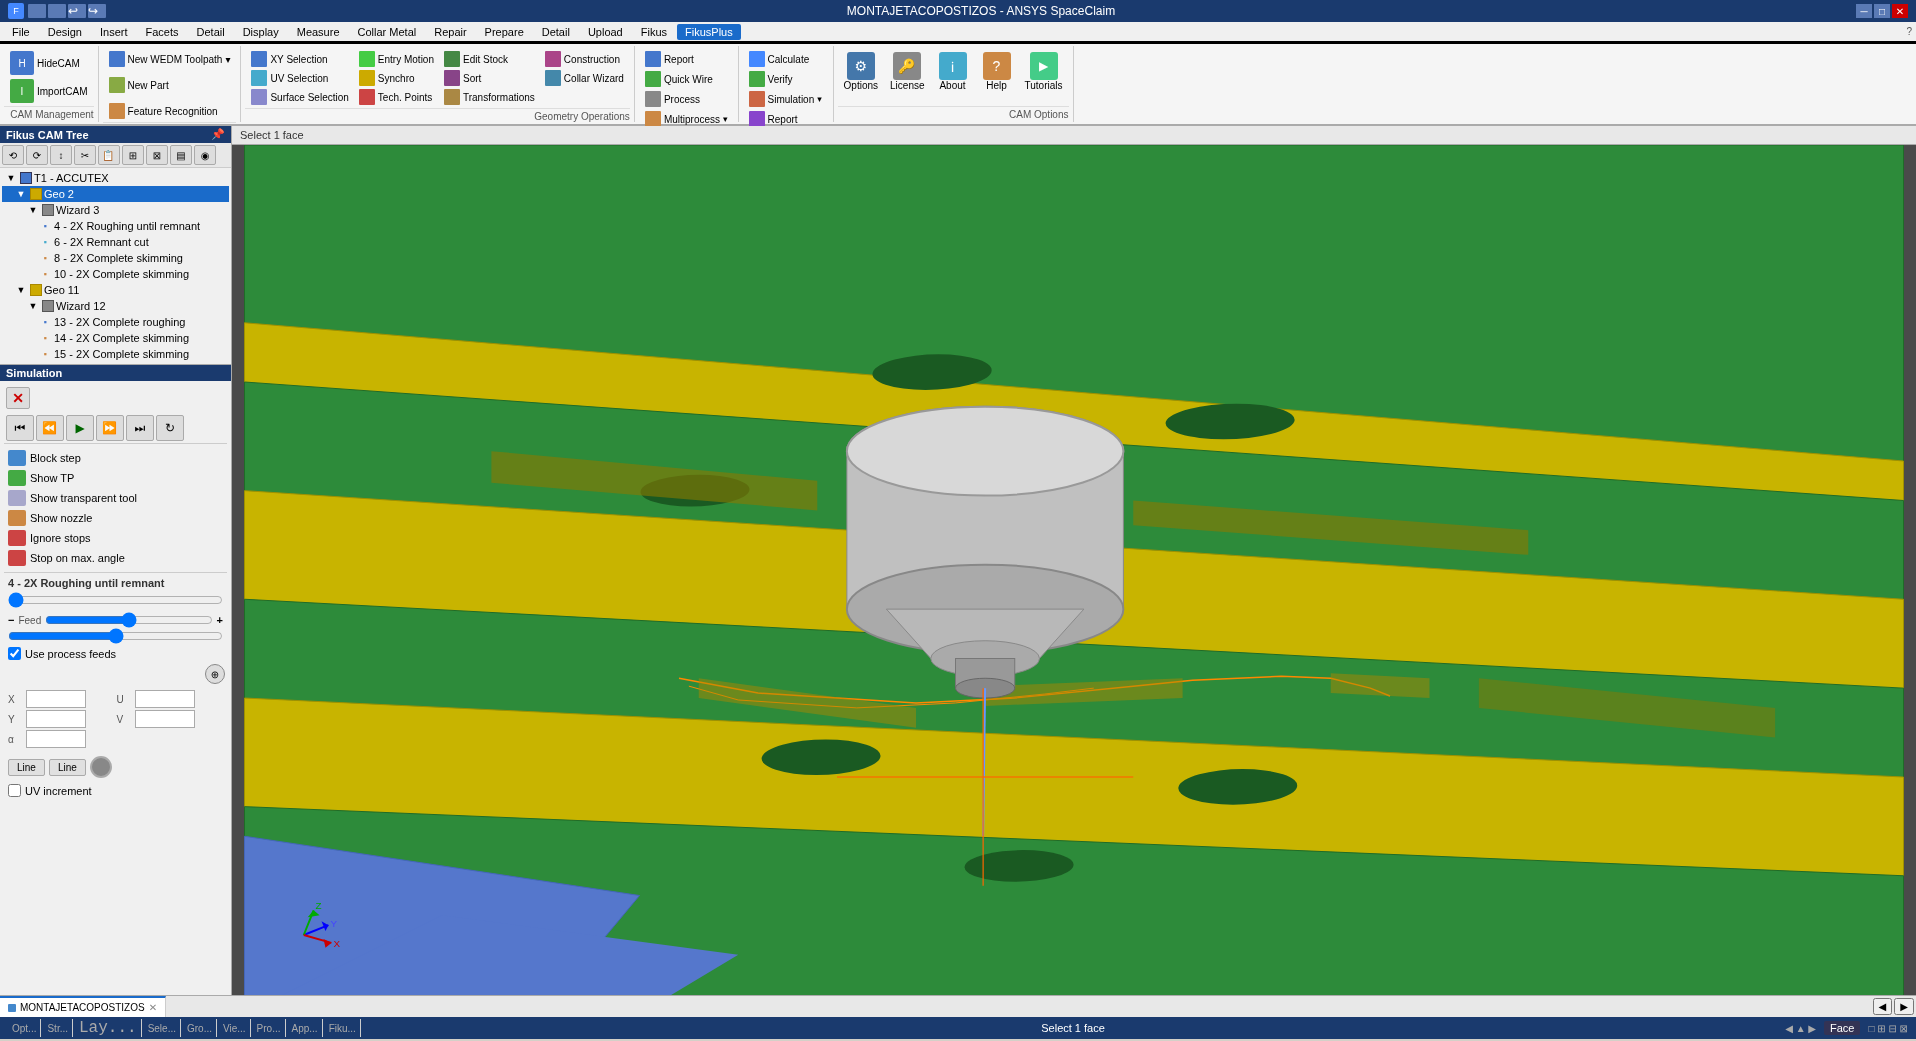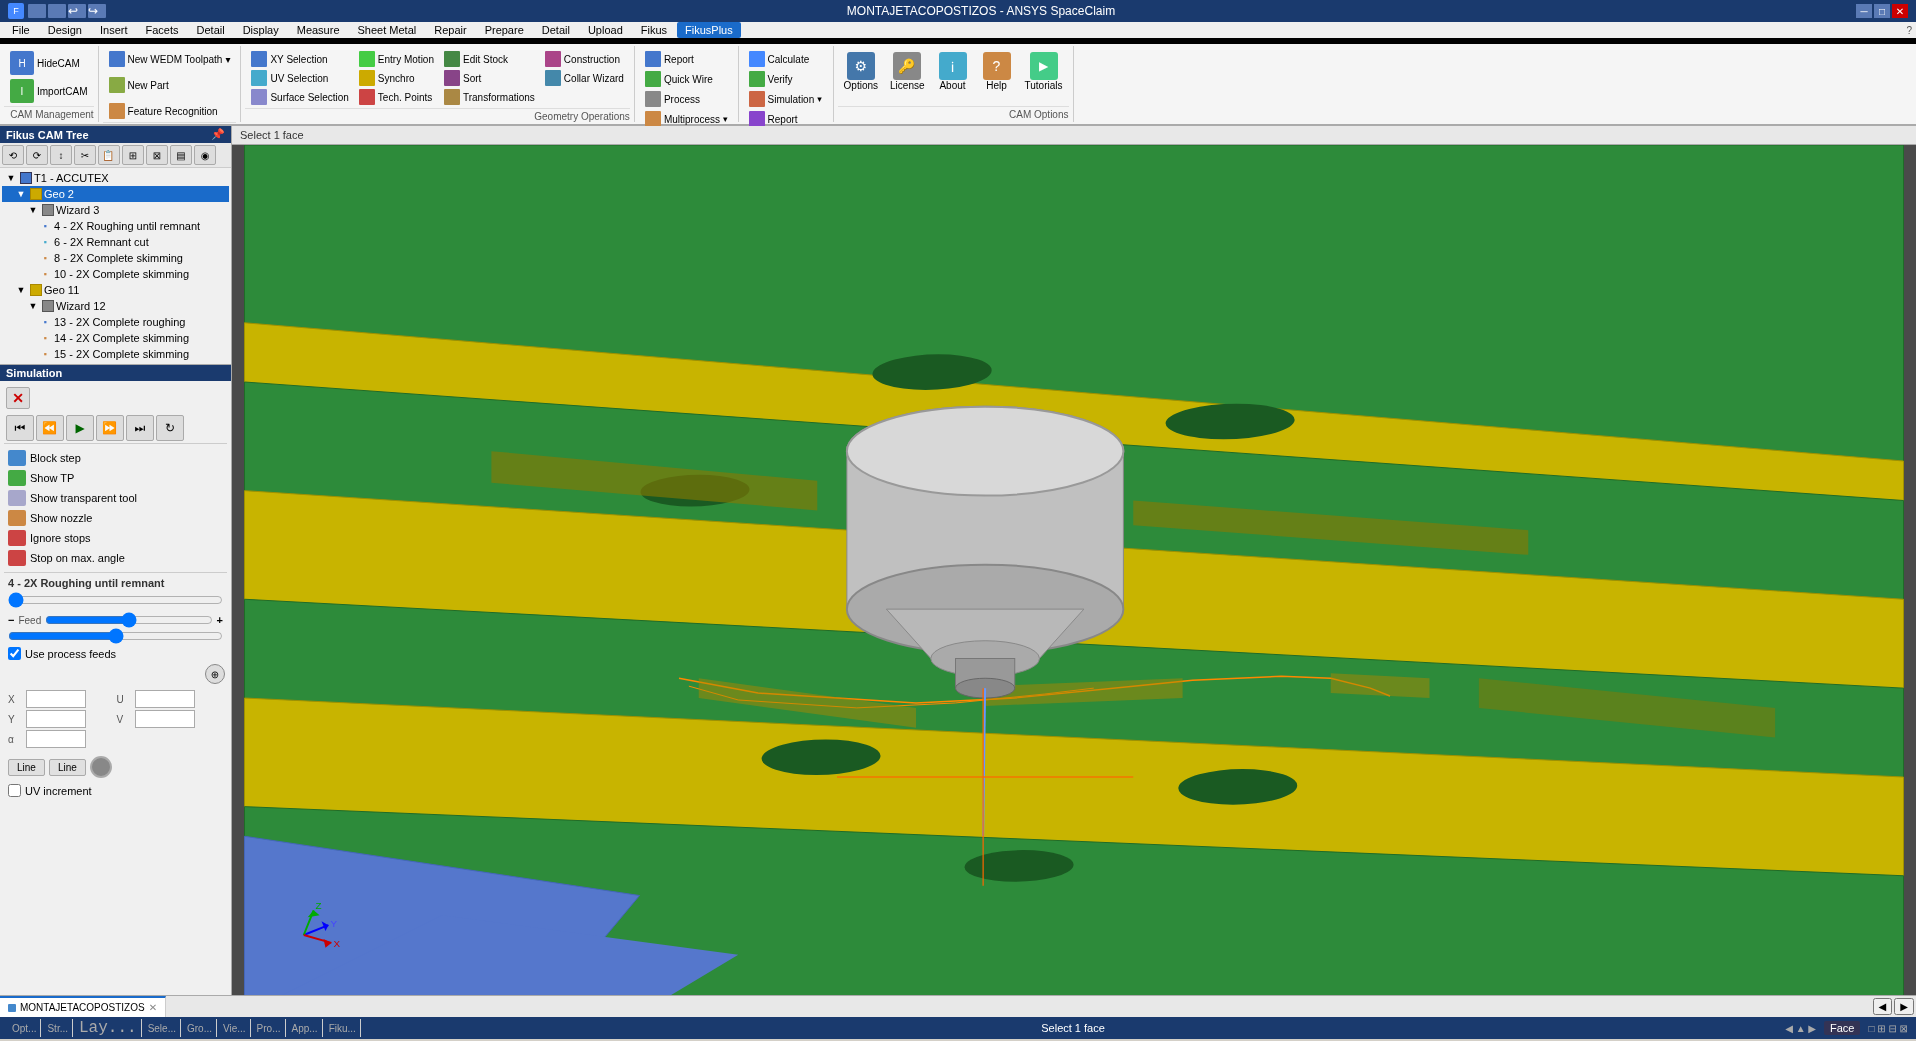--- a/index.html
+++ b/index.html
@@ -10,21 +10,21 @@
       width: 100%; height: 22px; background: linear-gradient(180deg, #1a3a6e 0%, #1a3a6e 100%);
       display: flex; align-items: center; justify-content: space-between; padding: 0 8px;
       color: white; font-size: 12px;
     }
     #titlebar .title { flex: 1; text-align: center; }
     #titlebar .win-controls { display: flex; gap: 2px; }
     #titlebar .win-btn { width: 16px; height: 14px; background: #5a7ab5; border: none; cursor: pointer; font-size: 10px; color: white; display: flex; align-items: center; justify-content: center; }
 
     
     #menubar {
-      width: 100%; height: 22px; background: #f0f0f0; border-bottom: 6px solid #000000;
+      width: 100%; height: 22px; background: #f0f0f0; border-bottom: 3px solid #000000;
       display: flex; align-items: center; padding: 0 4px; gap: 2px;
     }
     .menu-item { padding: 2px 8px; cursor: pointer; font-size: 11px; color: #000; border-radius: 2px; }
     .menu-item.active { background: #1a6bca; color: white; }
 
     
     #ribbon {
       width: 100%; background: #f5f5f5; border-bottom: 2px solid #aaa;
       display: flex; flex-direction: column;
     }
@@ -179,21 +179,21 @@
 </div>
 
 <div id="menubar">
   <div class="menu-item">File</div>
   <div class="menu-item">Design</div>
   <div class="menu-item">Insert</div>
   <div class="menu-item">Facets</div>
   <div class="menu-item">Detail</div>
   <div class="menu-item">Display</div>
   <div class="menu-item">Measure</div>
-  <div class="menu-item">Sheet Metal</div>
+  <div class="menu-item">Collar Metal</div>
   <div class="menu-item">Repair</div>
   <div class="menu-item">Prepare</div>
   <div class="menu-item">Detail</div>
   <div class="menu-item">Upload</div>
   <div class="menu-item">Fikus</div>
   <div class="menu-item active">FikusPlus</div>
   <div style="flex:1;"></div>
   <div style="font-size:10px;color:#555;">?</div>
 </div>
 

